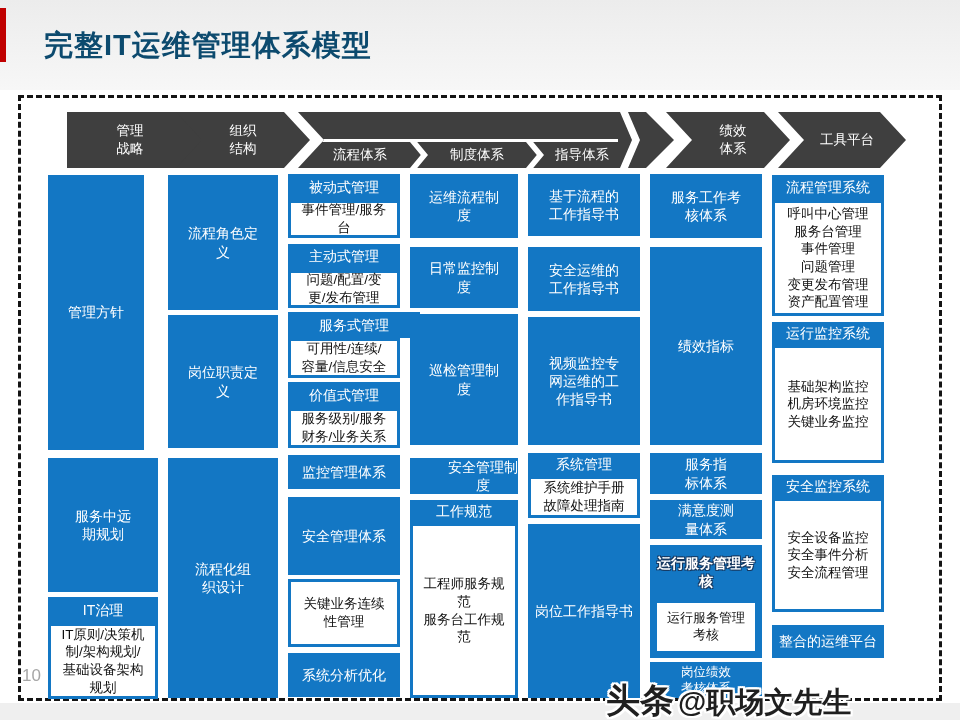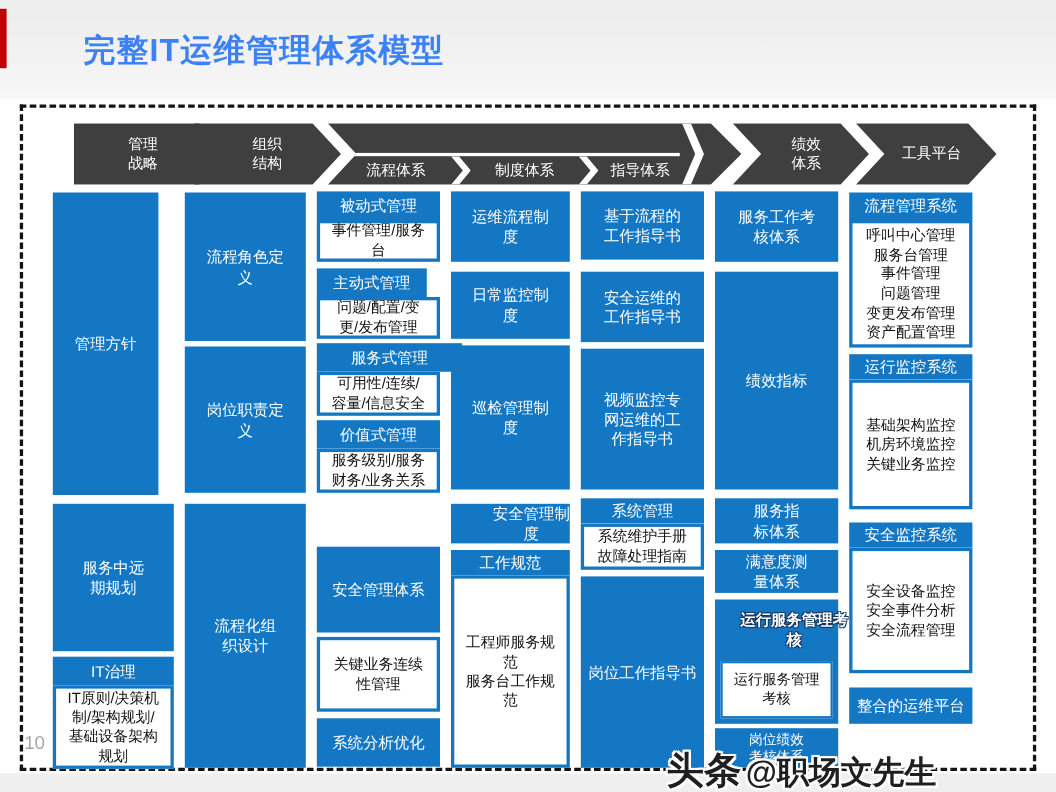--- a/index.html
+++ b/index.html
@@ -2,21 +2,21 @@
 <html><head>
 <meta charset="utf-8">
 <style>
   html,body{margin:0;padding:0;background:#fff;}
   .slide{position:relative;width:960px;height:720px;background:#fff;overflow:hidden;
          font-family:"Liberation Sans","DejaVu Sans",sans-serif;}
   .abs{position:absolute;box-sizing:border-box;}
   .topband{left:0;top:0;width:960px;height:90px;background:linear-gradient(#ececec,#f7f7f7);}
   .bottomband{left:0;top:703px;width:960px;height:17px;background:#efefef;}
   .redbar{left:0;top:8px;width:6px;height:54px;background:#C00000;}
-  .title{left:44px;top:26px;font-size:29px;font-weight:bold;color:#3b82f6;letter-spacing:1px;margin-left:32px;}
+  .title{left:44px;top:26px;font-size:29px;font-weight:bold;color:#0c4a6e;letter-spacing:1px;}
   .frame{left:18px;top:95px;width:924px;height:606px;border:3px dashed #141414;background:#fff;}
   .arrow{background:#3F3F3F;color:#fff;display:flex;align-items:center;justify-content:center;
          text-align:center;white-space:pre-line;font-size:13.5px;line-height:1.3;}
   .blue{background:#1377C4;color:#fff;display:flex;align-items:center;justify-content:center;
         text-align:center;white-space:pre-line;font-size:13.5px;line-height:1.3;}
   .wbox{background:#fff;border:3px solid #1377C4;color:#111;display:flex;align-items:center;
         justify-content:center;text-align:center;white-space:pre-line;font-size:13.5px;line-height:1.3;}
   .fs14{font-size:14px;}
   .fs12{font-size:12.5px;text-align:right;}
   .point{clip-path:polygon(0 0,calc(100% - 26px) 0,100% 50%,calc(100% - 26px) 100%,0 100%);}
@@ -69,29 +69,30 @@
   <div class="abs blue fs14" style="left:168px;top:175px;width:110px;height:135px;">流程角色定
 义</div>
   <div class="abs blue fs14" style="left:168px;top:315px;width:110px;height:133px;">岗位职责定
 义</div>
   <div class="abs blue fs14" style="left:168px;top:458px;width:110px;height:240px;">流程化组
 织设计</div>
 
   <div class="abs blue fs14" style="left:288px;top:174px;width:112px;height:26px;">被动式管理</div>
   <div class="abs wbox" style="left:288px;top:200px;width:112px;height:38px;">事件管理/服务
 台</div>
-  <div class="abs blue fs14" style="left:288px;top:244px;width:100px;height:26px;">主动式管理</div>
+  <div class="abs blue fs14" style="left:288px;top:244px;width:112px;height:26px;font-family:Liberation Mono, monospace;">主动式管理</div>
   <div class="abs wbox" style="left:288px;top:270px;width:112px;height:38px;">问题/配置/变
 更/发布管理</div>
   <div class="abs blue fs14" style="left:288px;top:312px;width:132px;height:26px;">服务式管理</div>
   <div class="abs wbox" style="left:288px;top:338px;width:112px;height:40px;">可用性/连续/
 容量/信息安全</div>
   <div class="abs blue fs14" style="left:288px;top:382px;width:112px;height:26px;">价值式管理</div>
   <div class="abs wbox" style="left:288px;top:408px;width:112px;height:40px;">服务级别/服务
 财务/业务关系</div>
+  <div class="abs blue fs14" style="left:288px;top:455px;width:112px;height:34px;">监控管理体系</div>
   <div class="abs blue fs14" style="left:288px;top:497px;width:112px;height:78px;">安全管理体系</div>
   <div class="abs wbox" style="left:288px;top:579px;width:112px;height:68px;">关键业务连续
 性管理</div>
   <div class="abs blue fs14" style="left:288px;top:653px;width:112px;height:44px;">系统分析优化</div>
 
   <div class="abs blue fs14" style="left:410px;top:174px;width:108px;height:64px;">运维流程制
 度</div>
   <div class="abs blue fs14" style="left:410px;top:247px;width:108px;height:61px;">日常监控制
 度</div>
   <div class="abs blue fs14" style="left:410px;top:314px;width:108px;height:131px;">巡检管理制
@@ -116,21 +117,21 @@
   <div class="abs blue fs14" style="left:528px;top:524px;width:112px;height:174px;">岗位工作指导书</div>
 
   <div class="abs blue fs14" style="left:650px;top:174px;width:112px;height:64px;">服务工作考
 核体系</div>
   <div class="abs blue fs14" style="left:650px;top:247px;width:112px;height:198px;">绩效指标</div>
   <div class="abs blue fs14" style="left:650px;top:453px;width:112px;height:41px;">服务指
 标体系</div>
   <div class="abs blue fs14" style="left:650px;top:500px;width:112px;height:39px;">满意度测
 量体系</div>
   <div class="abs blue" style="left:650px;top:545px;width:112px;height:113px;display:block;">
-    <div class="abs outline fs14" style="left:16px;top:0;width:112px;height:54px;display:flex;align-items:center;justify-content:center;white-space:pre-line;">运行服务管理考
+    <div class="abs outline fs14" style="left:0;top:0;width:112px;height:54px;display:flex;align-items:center;justify-content:center;white-space:pre-line;">运行服务管理考
 核</div>
     <div class="abs wbox" style="left:5px;bottom:5px;width:102px;height:52px;border-width:2px;font-size:13px;">运行服务管理
 考核</div>
   </div>
   <div class="abs blue fs12" style="left:650px;top:662px;width:112px;height:36px;">岗位绩效
 考核体系</div>
 
   <div class="abs blue fs14" style="left:772px;top:175px;width:112px;height:25px;">流程管理系统</div>
   <div class="abs wbox" style="left:772px;top:200px;width:112px;height:116px;">呼叫中心管理
 服务台管理

